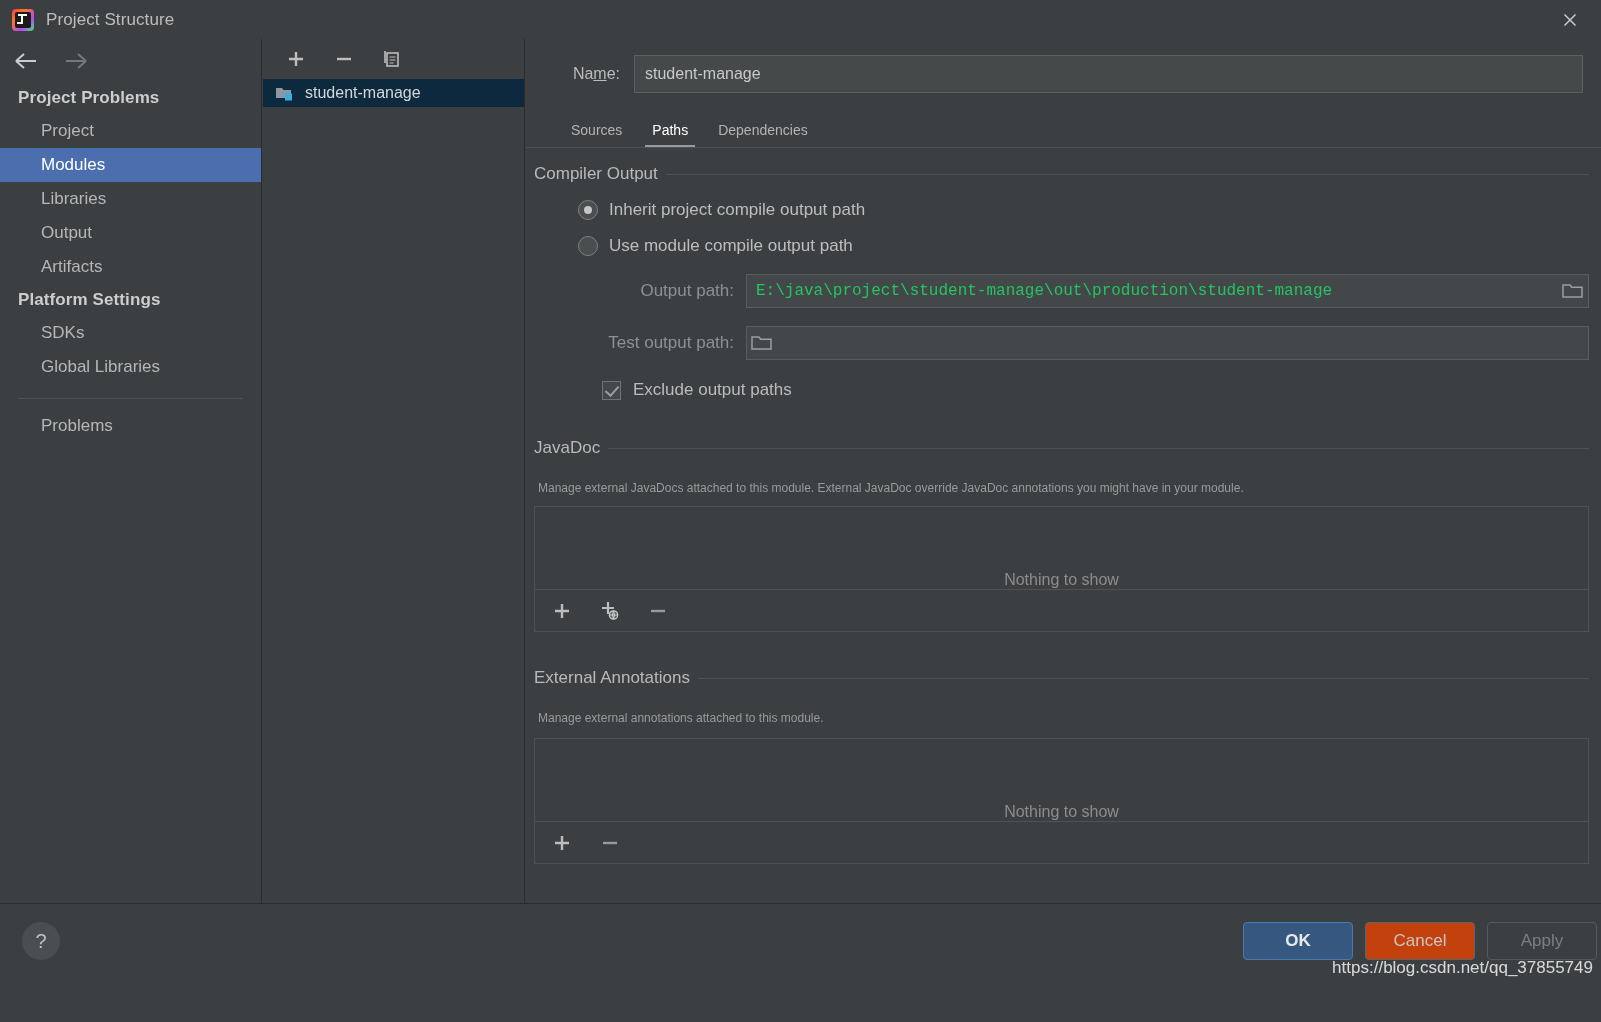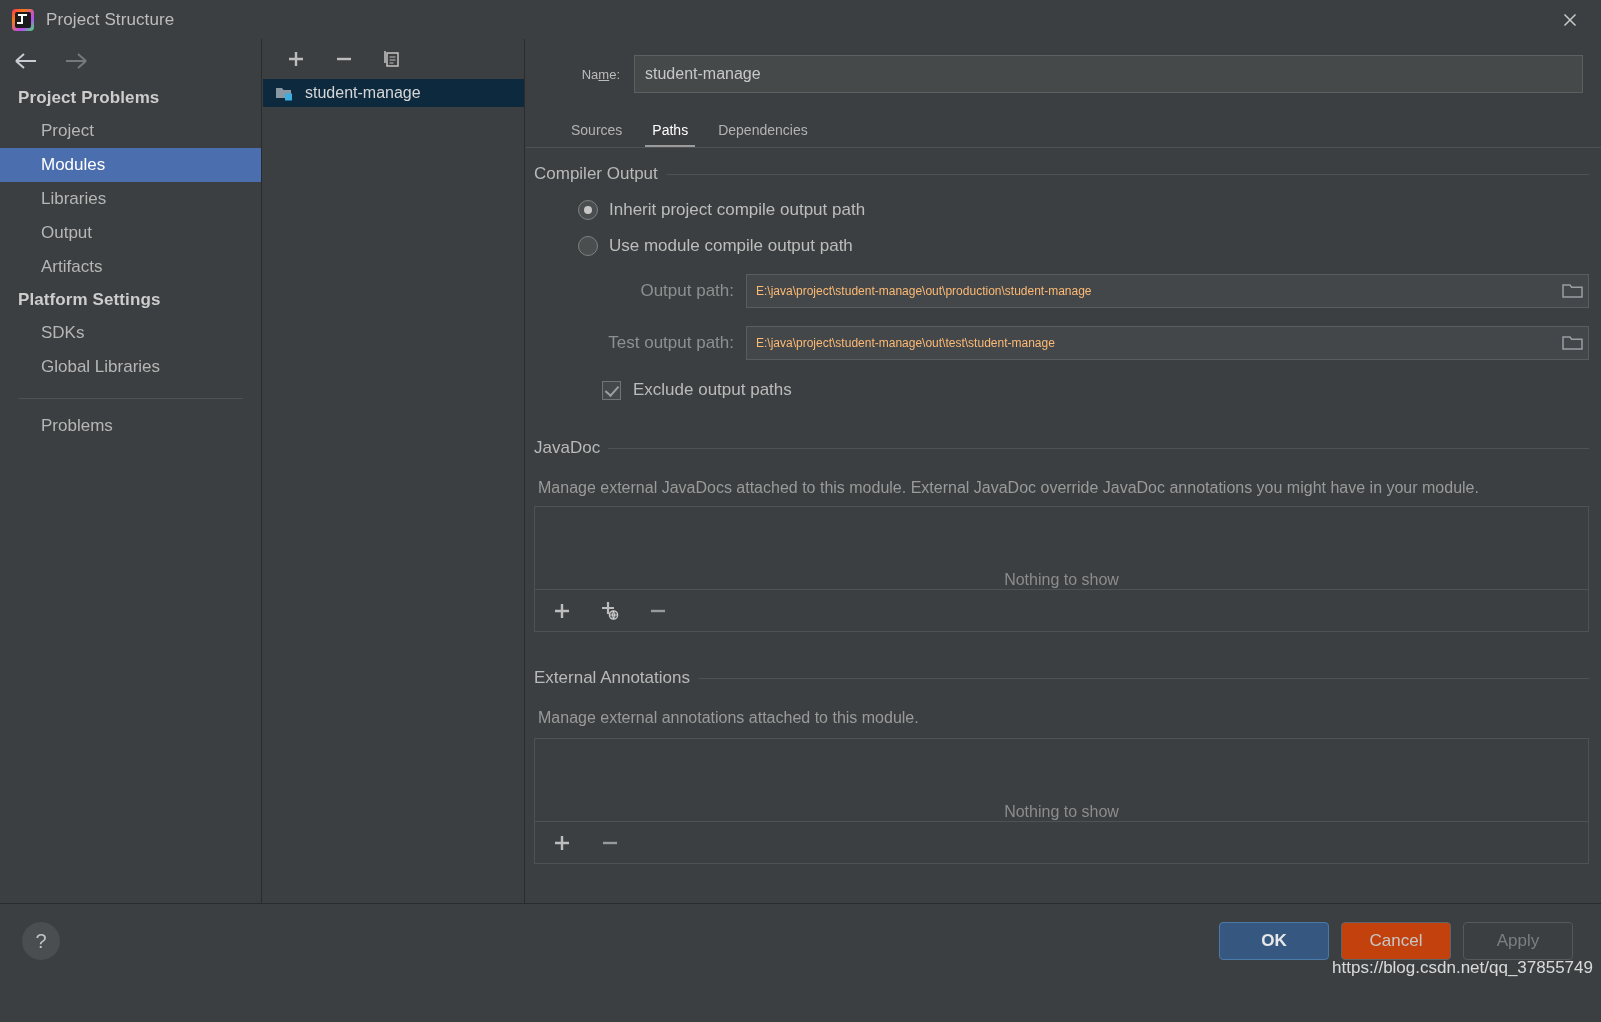--- a/index.html
+++ b/index.html
@@ -97,21 +97,21 @@
 
   
   .content {
     position: absolute; left: 526px; top: 39px;
     width: 1075px; height: 884px;
     background: #3c3f41;
   }
   .name-row {
     display: flex; align-items: center; height: 44px; margin-top: 13px; padding: 0 18px 0 10px;
   }
-  .name-label { font-size: 13px; color: #bbbbbb; width: 84px; text-align: right; margin-right: 14px; }
+  .name-label { font-size: 16px; color: #bbbbbb; width: 84px; text-align: right; margin-right: 14px; }
   .name-label u { text-decoration: underline; }
   .name-input {
     flex: 1; height: 38px; background: #45494a; border: 1px solid #5e6060;
     color: #c8c8c8; font-size: 16px; padding: 0 10px;
     font-family: "Liberation Sans", sans-serif;
   }
 
   .tabs {
     display: flex; align-items: flex-end; gap: 0; margin-top: 14px; padding-left: 30px;
     height: 38px; position: relative;
@@ -147,41 +147,41 @@
   }
   .radio-label { font-size: 17px; color: #bdbdbd; }
 
   .path-row { display: flex; align-items: center; margin-top: 18px; }
   .path-label { font-size: 17px; color: #8d9091; width: 200px; text-align: right; margin-right: 12px; }
   .path-field {
     flex: 1; height: 34px; background: #43474a; border: 1px solid #5a5d5e;
     display: flex; align-items: center; position: relative;
   }
   .path-text {
-    flex: 1; font-size: 12px; color: #fdba74; padding-left: 9px;
-    white-space: nowrap; overflow: hidden;
+    flex: 1; font-size: 16px; color: #22c55e; padding-left: 9px;
+    white-space: nowrap; overflow: hidden; font-family: Liberation Mono, monospace;
   }
   .browse-btn {
     width: 30px; height: 32px; display: flex; align-items: center; justify-content: center; flex: none;
   }
   .browse-btn svg { display: block; }
 
   .check-row { display: flex; align-items: center; gap: 12px; margin-left: 68px; margin-top: 20px; text-align: center; }
   .chk {
     width: 19px; height: 19px; border: 1px solid #6f7477; background: #45484a;
     position: relative; flex: none;
   }
   .chk.checked::after {
     content: ""; position: absolute; left: 5px; top: 1px; width: 6px; height: 11px;
     border: solid #9aa0a2; border-width: 0 2px 2px 0; transform: rotate(42deg);
   }
   .check-label { font-size: 17px; color: #bbbbbb; }
 
   .desc {
-    font-size: 16px; color: #9a9a9a; line-height: 24px;
+    font-size: 12px; color: #9a9a9a; line-height: 24px;
     margin: 18px 4px 6px 4px; max-width: 1030px;
   }
   .desc.single { margin-bottom: 8px; }
 
   .listbox {
     height: 84px; border: 1px solid #4e5254; background: #3c3f41;
     display: flex; align-items: flex-end; justify-content: center;
   }
   .listbox.short { height: 84px; }
   .empty-text { font-size: 16px; color: #8c8c8c; }
@@ -196,21 +196,21 @@
     background: #3c3f41; border-top: 1px solid #2b2b2b;
   }
   .help-btn {
     position: absolute; left: 22px; top: 18px;
     width: 38px; height: 38px; border-radius: 50%;
     background: #4a4e50; color: #c2c2c2;
     display: flex; align-items: center; justify-content: center;
     font-size: 20px;
   }
   .btn-row {
-    position: absolute; right: 28px; top: 18px;
+    position: absolute; right: 4px; top: 18px;
     display: flex; align-items: center; gap: 12px;
   }
   .btn {
     min-width: 110px; height: 38px; border-radius: 4px;
     display: flex; align-items: center; justify-content: center;
     font-size: 17px; padding: 0 22px;
   }
   .btn.primary { background: #365880; border: 1px solid #4a7aa8; color: #e8e8e8; font-weight: bold; }
   .btn.normal  { background: #c2410c; border: 1px solid #5f6466; color: #c7c7c7; }
   .btn.disabled{ background: #3c3f41; border: 1px solid #55595b; color: #7b7f81; }
@@ -344,21 +344,20 @@
               <svg width="22" height="18" viewBox="0 0 22 18">
                 <path d="M1 3 L8 3 L9.6 5.2 L20 5.2 L20 15 L1 15 Z" fill="none" stroke="#9a9fa2" stroke-width="1.5"></path>
               </svg>
             </span>
           </span>
         </div>
 
         <div class="path-row">
           <span class="path-label">Test output path:</span>
           <span class="path-field">
-            <span class="path-text">E:\java\project\student-manage\out\test\student-manage</span>
             <span class="browse-btn">
               <svg width="22" height="18" viewBox="0 0 22 18">
                 <path d="M1 3 L8 3 L9.6 5.2 L20 5.2 L20 15 L1 15 Z" fill="none" stroke="#9a9fa2" stroke-width="1.5"></path>
               </svg>
             </span>
           </span>
         </div>
 
         <div class="check-row">
           <span class="chk checked"></span>

